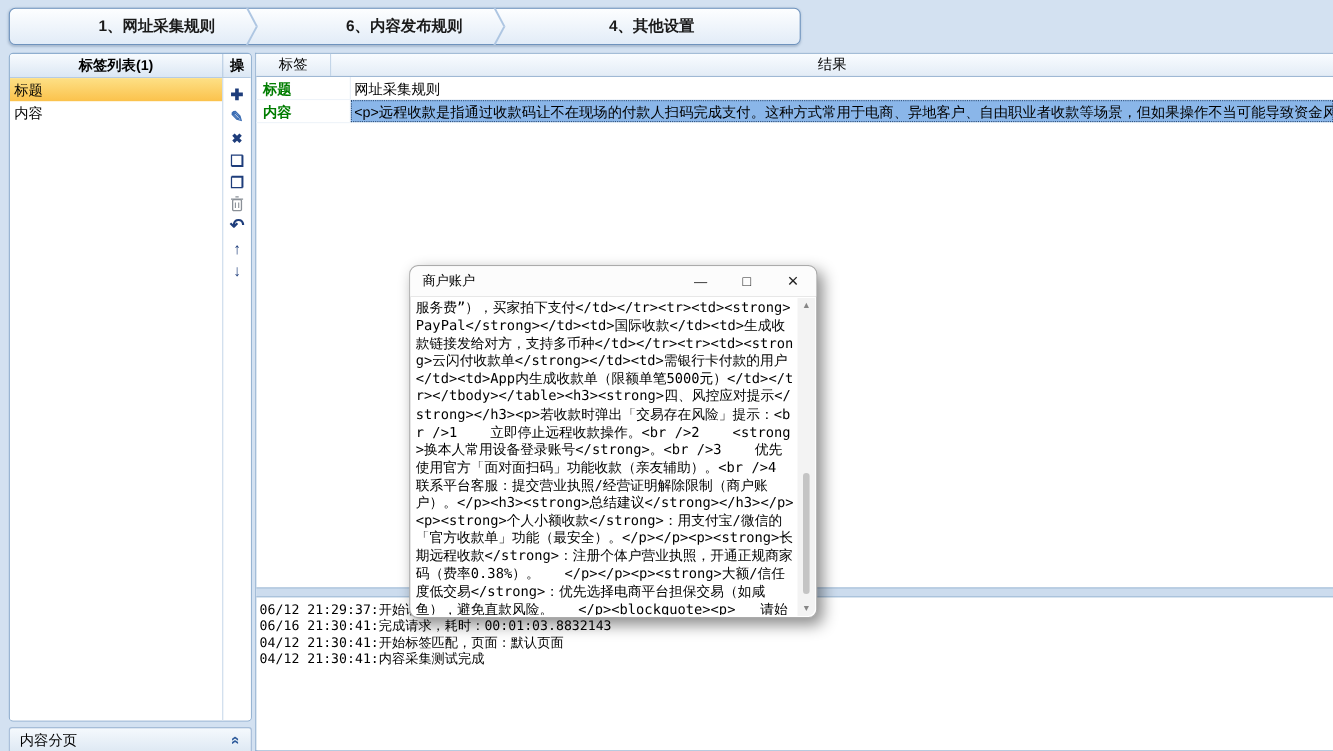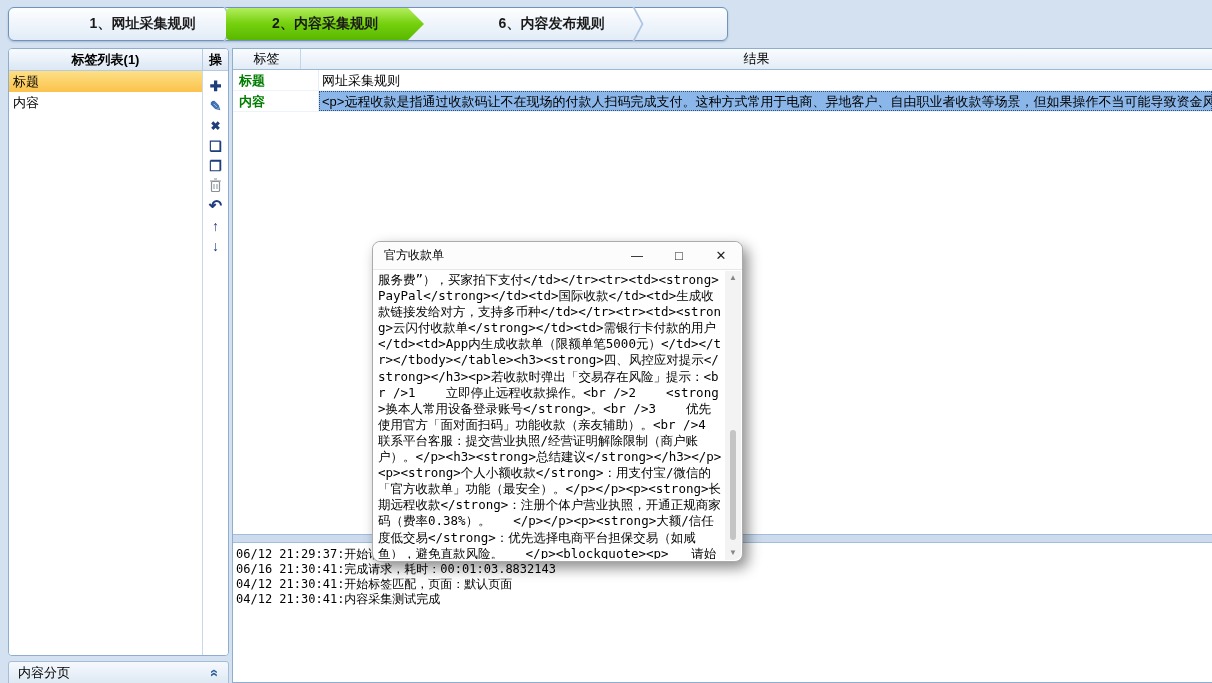--- a/index.html
+++ b/index.html
@@ -110,25 +110,25 @@
     background:#c4c4c4; border-radius:3px; cursor:grab; }
   .icon-svg { display:block; margin:2px auto 0; }
 </style>
 </head>
 <body>
 
 <div class="tabbar">
   <div class="tab has-sep">
     <span>1、网址采集规则</span>
   </div>
-  <div class="tab active">
-    <span>2、内容采集规则</span>
-  </div>
   <div class="tab has-sep">
     <span>6、内容发布规则</span>
+  </div>
+  <div class="tab">
+    <span>4、其他设置</span>
   </div>
 </div>
 
 <div class="left-panel">
   <div class="lp-header">
     <div class="lh-main">标签列表(1)</div>
     <div class="lh-ops">操作</div>
   </div>
   <div class="lp-list">
     <div class="list-item selected">标题</div>
@@ -177,21 +177,21 @@
   <div class="log">
     <div>06/12 21:29:37:开始请求</div>
     <div>06/16 21:30:41:完成请求，耗时：00:01:03.8832143</div>
     <div>04/12 21:30:41:开始标签匹配，页面：默认页面</div>
     <div>04/12 21:30:41:内容采集测试完成</div>
   </div>
 </div>
 
 <div class="dialog">
   <div class="dlg-titlebar">
-    <div class="dlg-title">官方收款单</div>
+    <div class="dlg-title">商户账户</div>
     <div class="win-btn">—</div>
     <div class="win-btn max">□</div>
     <div class="win-btn close">✕</div>
   </div>
   <div class="dlg-body">
     <div class="dlg-text">服务费”），买家拍下支付&lt;/td&gt;&lt;/tr&gt;&lt;tr&gt;&lt;td&gt;&lt;strong&gt;PayPal&lt;/strong&gt;&lt;/td&gt;&lt;td&gt;国际收款&lt;/td&gt;&lt;td&gt;生成收款链接发给对方，支持多币种&lt;/td&gt;&lt;/tr&gt;&lt;tr&gt;&lt;td&gt;&lt;strong&gt;云闪付收款单&lt;/strong&gt;&lt;/td&gt;&lt;td&gt;需银行卡付款的用户&lt;/td&gt;&lt;td&gt;App内生成收款单（限额单笔5000元）&lt;/td&gt;&lt;/tr&gt;&lt;/tbody&gt;&lt;/table&gt;&lt;h3&gt;&lt;strong&gt;四、风控应对提示&lt;/strong&gt;&lt;/h3&gt;&lt;p&gt;若收款时弹出「交易存在风险」提示：&lt;br /&gt;1    立即停止远程收款操作。&lt;br /&gt;2    &lt;strong&gt;换本人常用设备登录账号&lt;/strong&gt;。&lt;br /&gt;3    优先使用官方「面对面扫码」功能收款（亲友辅助）。&lt;br /&gt;4    联系平台客服：提交营业执照/经营证明解除限制（商户账户）。&lt;/p&gt;&lt;h3&gt;&lt;strong&gt;总结建议&lt;/strong&gt;&lt;/h3&gt;&lt;/p&gt;&lt;p&gt;&lt;strong&gt;个人小额收款&lt;/strong&gt;：用支付宝/微信的「官方收款单」功能（最安全）。&lt;/p&gt;&lt;/p&gt;&lt;p&gt;&lt;strong&gt;长期远程收款&lt;/strong&gt;：注册个体户营业执照，开通正规商家码（费率0.38%）。   &lt;/p&gt;&lt;/p&gt;&lt;p&gt;&lt;strong&gt;大额/信任度低交易&lt;/strong&gt;：优先选择电商平台担保交易（如咸鱼），避免直款风险。   &lt;/p&gt;&lt;blockquote&gt;&lt;p&gt;   请始终遵守《支付管理条例》，切勿参与信用卡套现、分单拆逃等违规操作，以免触发法律风险。&lt;/p&gt;&lt;/blockquote&gt;</div>
     <div class="dlg-scrollbar">
       <div class="sb-arrow up">▲</div>
       <div class="sb-thumb"></div>
       <div class="sb-arrow down">▼</div>

